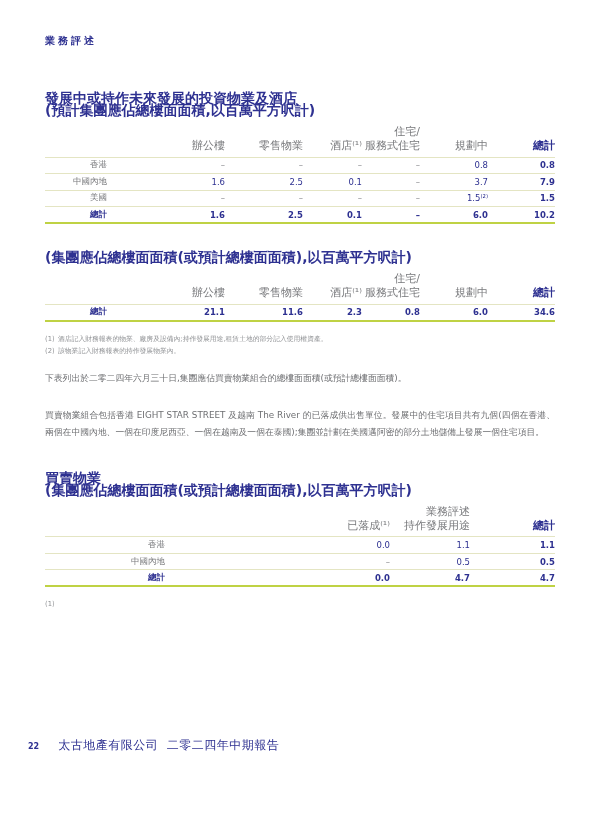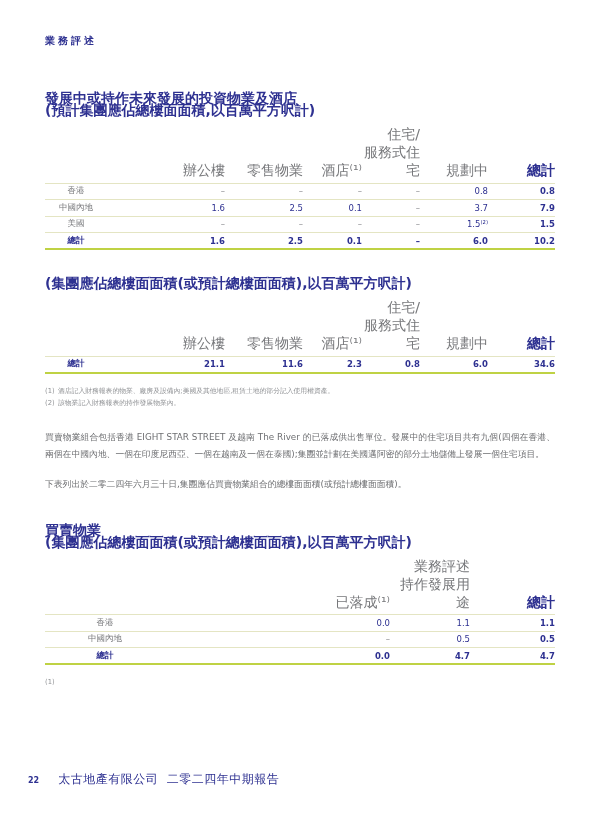--- a/index.html
+++ b/index.html
@@ -27,35 +27,35 @@
   }
   .block-dev { margin-top:44px; }
   .block-inv { margin-top:27px; }
   .block-trading { margin-top:31px; }
 
   table.data-table {
     width:100%; border-collapse:collapse; table-layout:fixed;
     margin-top:7px;
   }
   th {
-    font-weight:normal; font-size:14px; color:#77787b;
+    font-weight:normal; font-size:11px; color:#77787b;
     text-align:right; vertical-align:bottom;
     padding:2px 0 3px; line-height:1.3;
     white-space:pre-line;
     border-bottom:1px solid #e4e5c3;
   }
   th.lbl-col { text-align:left; }
   th.tot-col { font-weight:bold; color:#2e3191; }
   td {
     font-size:8.5px; text-align:right;
     height:16.5px; padding:0;
     vertical-align:middle;
     border-bottom:1px solid #e4e5c3;
   }
-  td.lbl { text-align:center; color:#77787b;margin-top:32px; }
+  td.lbl { text-align:right; color:#77787b;margin-top:32px; }
   td.num { color:#2e3191; }
   td.num.dash { color:#8b8c90; }
   td.strong { font-weight:bold; }
   tr.total-row td {
     font-weight:bold; color:#2e3191;
     border-bottom:2px solid #bfd244;
   }
   tr.total-row td.lbl { color:#2e3191; }
 
   .footnotes { margin-top:11px; }
@@ -66,21 +66,21 @@
   .fn-marker { flex:none; width:13px; }
 
   .para {
     font-size:8.8px; color:#6e6f72;
     line-height:17px; text-align:justify;
   }
   .para-1 { margin-top:20px; }
   .para-2 { margin-top:13px; }
 
   .footer {
-    position:absolute; left:28px; top:771px;
+    position:absolute; left:28px; top:737px;
     display:flex; align-items:baseline;
     color:#2e3191;
   }
   .footer .page-num { font-size:8px; font-weight:bold; }
   .footer .footer-text {
     margin-left:19px; font-size:12px; letter-spacing:0.5px;
     white-space:pre;
   }
 </style>
 </head>
@@ -191,30 +191,30 @@
               <td class="num strong">6.0</td>
               <td class="num strong">34.6</td>
             </tr>
           </tbody>
         </table>
     </section>
 
     <div class="footnotes">
         <div class="footnote">
           <span class="fn-marker">(1)</span>
-          <span class="fn-text">酒店記入財務報表的物業、廠房及設備內;美國及其他地區,租賃土地的部分記入使用權資產。</span>
+          <span class="fn-text">酒店記入財務報表的物業、廠房及設備內;持作發展用途,租賃土地的部分記入使用權資產。</span>
         </div>
         <div class="footnote">
           <span class="fn-marker">(2)</span>
           <span class="fn-text">該物業記入財務報表的持作發展物業內。</span>
         </div>
       </div>
 
+    <p class="para para-2">下表列出於二零二四年六月三十日,集團應佔買賣物業組合的總樓面面積(或預計總樓面面積)。</p>
     <p class="para para-1">買賣物業組合包括香港 EIGHT STAR STREET 及越南 The River 的已落成供出售單位。發展中的住宅項目共有九個(四個在香港、兩個在中國內地、一個在印度尼西亞、一個在越南及一個在泰國);集團並計劃在美國邁阿密的部分土地儲備上發展一個住宅項目。</p>
-    <p class="para para-2">下表列出於二零二四年六月三十日,集團應佔買賣物業組合的總樓面面積(或預計總樓面面積)。</p>
 
     <section class="block block-trading">
       <h2>買賣物業</h2>
       <h3>(集團應佔總樓面面積(或預計總樓面面積),以百萬平方呎計)</h3>
       <table class="data-table" data-table="sections.trading.table">
         <colgroup>
           <col style="width:120px">
             <col style="width:225px">
             <col style="width:80px">
             <col style="width:85px">

